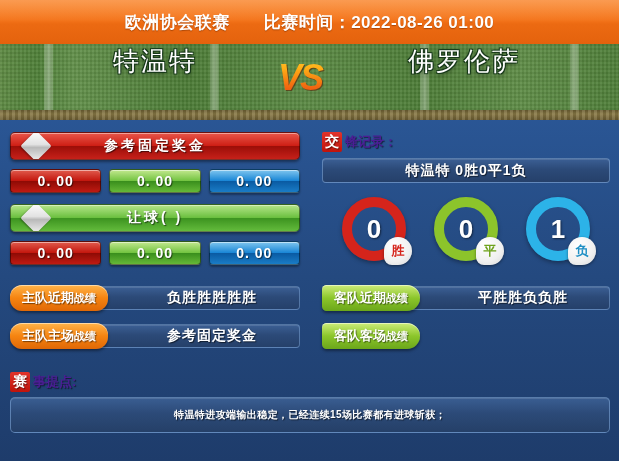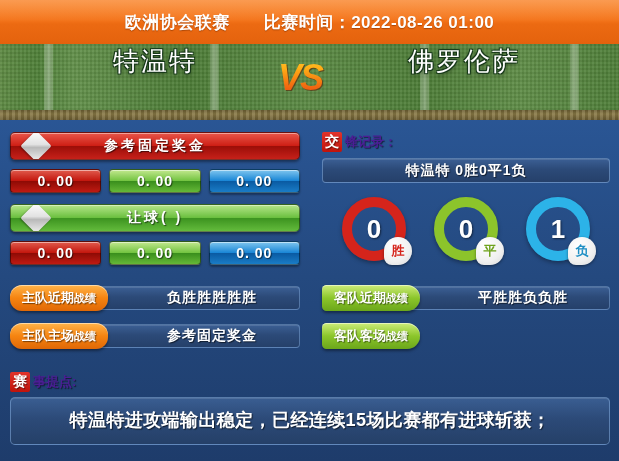--- a/index.html
+++ b/index.html
@@ -205,21 +205,21 @@
   .notes{ position:absolute; left:10px; top:252px; width:600px; }
   .notes-head{ display:flex; align-items:center; height:20px; margin-bottom:5px; }
   .notes-box{
     border-radius:5px; padding:9px 10px;
     background:linear-gradient(180deg,#3a5e92 0%,#2c4a78 45%,#254068 100%);
     border:1px solid rgba(125,165,215,.6);
     box-shadow: inset 0 1px 0 rgba(255,255,255,.12);
     text-align:center;
   }
   .notes-line{
-    color:#ffffff; font-size:18px; font-weight:bold; line-height:1.55;
+    color:#ffffff; font-size:10px; font-weight:bold; line-height:1.55;
     letter-spacing:.4px;
     text-shadow:1px 1px 1px rgba(0,0,0,.6);
   }
 </style>
 </head>
 <body>
 
 <div class="header">
   <div class="header-inner">
     <span class="hdr-text">欧洲协会联赛</span>

